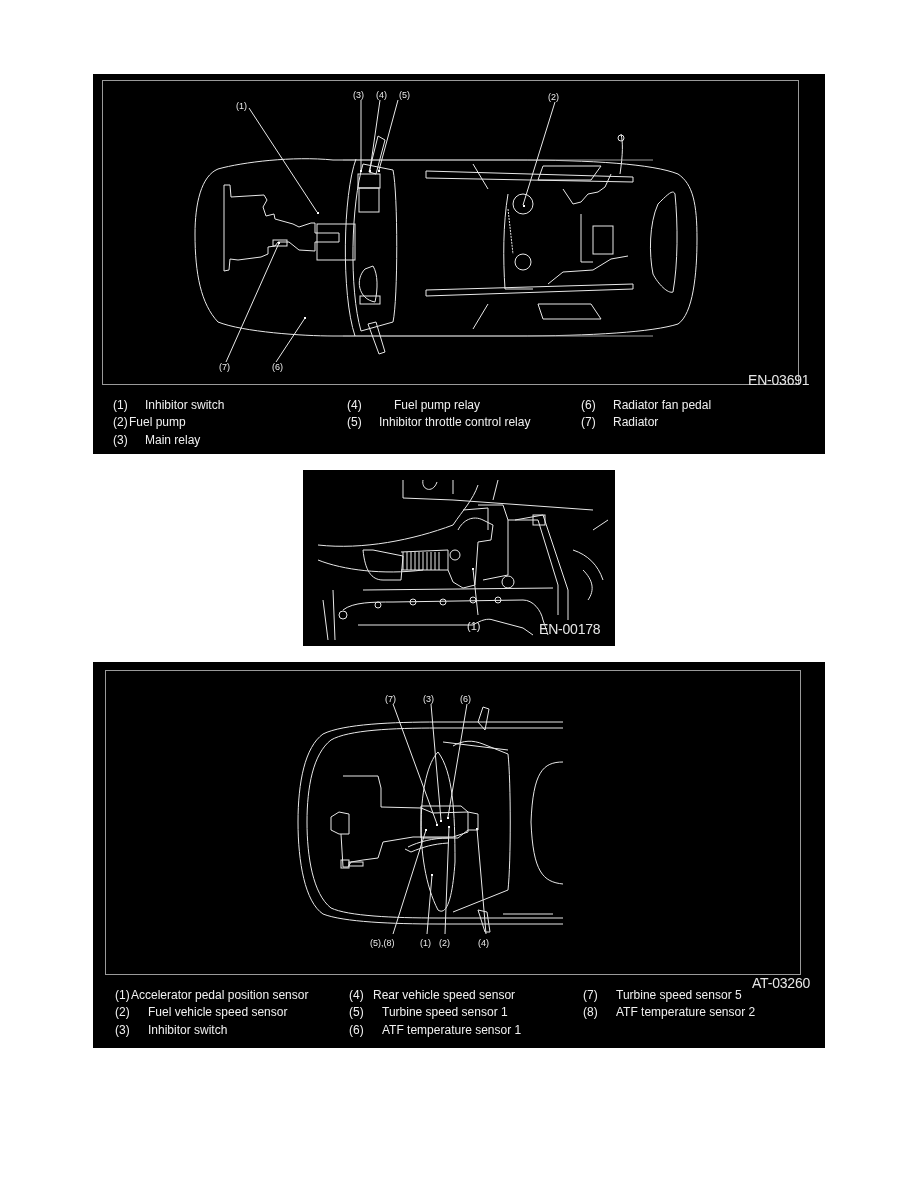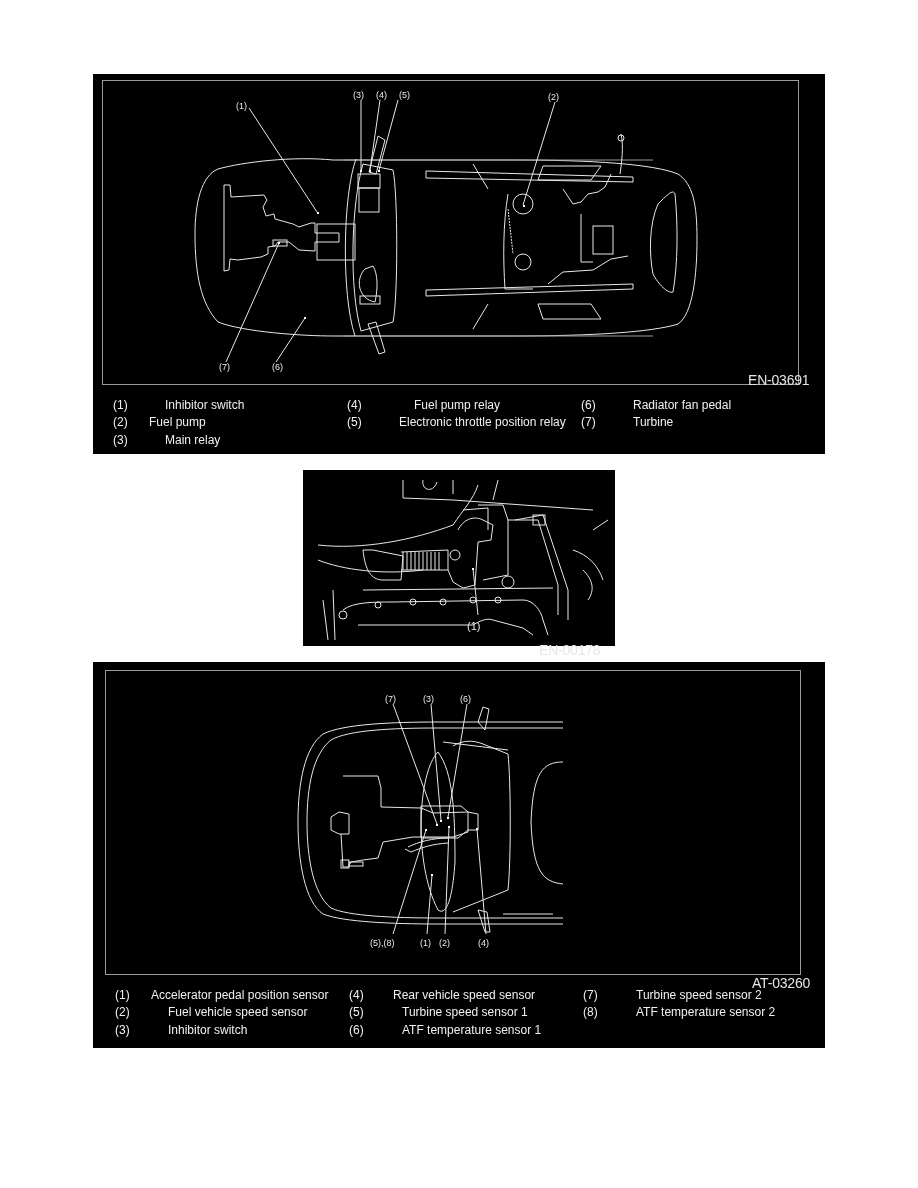--- a/index.html
+++ b/index.html
@@ -3,21 +3,21 @@
 <meta charset="utf-8">
 <style>
   html, body { margin: 0; padding: 0; background: #ffffff; }
   body { width: 918px; height: 1188px; position: relative; font-family: "Liberation Sans", sans-serif; overflow: hidden; }
   .panel { position: absolute; background: #000; }
   .inner-border { position: absolute; border: 1px solid #9a9a9a; }
   .fig-id { position: absolute; color: #e6e6e6; font-size: 14px; letter-spacing: -0.2px; }
   .legend { position: absolute; color: #f0f0f0; font-size: 12px; }
   .legend-item { position: absolute; white-space: nowrap; }
   .legend-item .num { position: absolute; left: 0; }
-  .legend-item .txt { position: absolute; margin-left: 20px; }
+  .legend-item .txt { position: absolute; }
   svg { position: absolute; left: 0; top: 0; overflow: visible; }
   .callout { fill: #eaeaea; font-size: 9px; font-family: "Liberation Sans", sans-serif; }
   .ln { stroke: #e8e8e8; fill: none; stroke-width: 1; }
   .ln2 { stroke: #9a9a9a; fill: none; stroke-width: 1.2; }
   .dot { fill: #ffffff; }
 </style>
 </head>
 <body>
 
 <div class="panel" style="left:93px; top:74px; width:732px; height:380px;">
@@ -104,29 +104,29 @@
     <div class="legend-item" style="left:20px; top:43px;">
         <span class="num">(3)</span>
         <span class="txt" style="left:32px">Main relay</span>
       </div>
     <div class="legend-item" style="left:254px; top:8px;">
         <span class="num">(4)</span>
         <span class="txt" style="left:47px">Fuel pump relay</span>
       </div>
     <div class="legend-item" style="left:254px; top:25px;">
         <span class="num">(5)</span>
-        <span class="txt" style="left:32px">Electronic throttle position relay</span>
+        <span class="txt" style="left:32px">Inhibitor throttle control relay</span>
       </div>
     <div class="legend-item" style="left:488px; top:8px;">
         <span class="num">(6)</span>
         <span class="txt" style="left:32px">Radiator fan pedal</span>
       </div>
     <div class="legend-item" style="left:488px; top:25px;">
         <span class="num">(7)</span>
-        <span class="txt" style="left:32px">Turbine</span>
+        <span class="txt" style="left:32px">Radiator</span>
       </div>
   </div>
 </div>
 
 <div class="panel" style="left:303px; top:470px; width:312px; height:176px;">
   <svg width="312" height="176" viewBox="0 0 312 176">
     <path class="ln" d="M100 10 L 100 28 L 150 30 L 290 40"></path>
     <path class="ln" d="M120 10 C 118 20, 130 24, 134 12"></path>
     <path class="ln" d="M150 10 L 150 24"></path>
     <path class="ln" d="M15 75 C 60 80, 110 70, 150 55 C 160 40, 170 30, 175 15"></path>
@@ -166,21 +166,21 @@
     <circle class="ln" cx="195" cy="130" r="3"></circle>
     <path class="ln" d="M20 130 L 25 170"></path>
     <path class="ln" d="M30 120 L 32 170"></path>
     <path class="ln" d="M270 80 C 285 85, 295 95, 300 110"></path>
     <path class="ln" d="M280 100 C 290 110, 292 120, 285 130"></path>
     <path class="ln" d="M290 60 L 305 50"></path>
     <rect class="dot" x="169" y="98" width="2" height="2"></rect>
     <path class="ln" d="M170 99 L 175 145"></path>
     <text class="callout" x="164" y="160" style="font-size:11px">(1)</text>
   </svg>
-  <div class="fig-id" style="left:236px; top:172px;">EN-00178</div>
+  <div class="fig-id" style="left:236px; top:151px;">EN-00178</div>
 </div>
 
 <div class="panel" style="left:93px; top:662px; width:732px; height:386px;">
   <div class="inner-border" style="left:12px; top:8px; width:694px; height:303px;"></div>
 
   <svg width="732" height="320" viewBox="0 0 732 320">
 
     <path class="ln" d="M470 60 L 345 60 C 300 60, 250 62, 230 72 C 212 85, 205 120, 205 160 C 205 200, 212 240, 230 252 C 250 260, 300 262, 345 262 L 470 262"></path>
     <path class="ln" d="M470 66 L 345 66 C 300 66, 255 68, 238 78 C 220 92, 214 125, 214 160 C 214 195, 220 232, 238 246 C 255 254, 300 256, 345 256 L 470 256"></path>
 
@@ -250,20 +250,20 @@
     <div class="legend-item" style="left:256px; top:25px;">
         <span class="num">(5)</span>
         <span class="txt" style="left:33px">Turbine speed sensor 1</span>
       </div>
     <div class="legend-item" style="left:256px; top:43px;">
         <span class="num">(6)</span>
         <span class="txt" style="left:33px">ATF temperature sensor 1</span>
       </div>
     <div class="legend-item" style="left:490px; top:8px;">
         <span class="num">(7)</span>
-        <span class="txt" style="left:33px">Turbine speed sensor 2</span>
+        <span class="txt" style="left:33px">Turbine speed sensor 5</span>
       </div>
     <div class="legend-item" style="left:490px; top:25px;">
         <span class="num">(8)</span>
         <span class="txt" style="left:33px">ATF temperature sensor 2</span>
       </div>
   </div>
 </div>
 
 </body></html>

